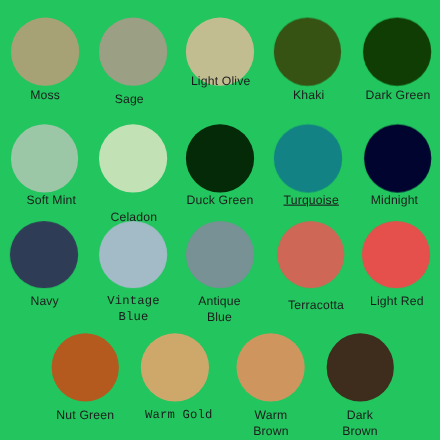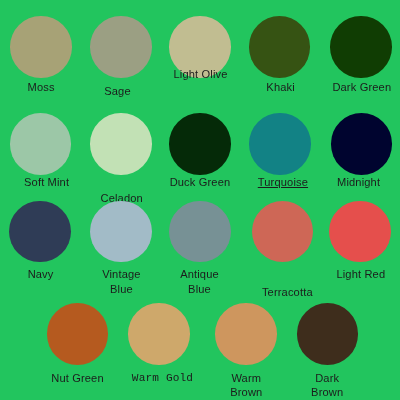--- a/index.html
+++ b/index.html
@@ -91,31 +91,31 @@
       <div class="swatch-label" style="left: -43px; width: 141.6px; top: 61.9px; color: rgb(28, 28, 28);">Midnight</div>
     </div>
   </div>
   <div class="swatch-row">
     <div class="swatch" style="left: 9.1px; top: 200.8px; width: 61.6px;">
       <div class="swatch-dot" style="width: 61.6px; height: 61.6px; background: rgb(47, 60, 86);"></div>
       <div class="swatch-label" style="left: -39.3px; width: 141.6px; top: 66.7px; color: rgb(28, 28, 28);">Navy</div>
     </div>
     <div class="swatch" style="left: 90.2px; top: 200.8px; width: 61.6px;">
       <div class="swatch-dot" style="width: 61.6px; height: 61.6px; background: rgb(162, 187, 199);"></div>
-      <div class="swatch-label" style="left: -39.6px; width: 141.6px; top: 66.7px; color: rgb(28, 28, 28);">Vintage
+      <div class="swatch-label" style="left: -39.6px; width: 141.6px; top: 66.7px; color: rgb(28, 28, 28); font-family: Liberation Mono, monospace;">Vintage
 Blue</div>
     </div>
     <div class="swatch" style="left: 169.2px; top: 200.8px; width: 61.6px;">
       <div class="swatch-dot" style="width: 61.6px; height: 61.6px; background: rgb(119, 145, 149);"></div>
       <div class="swatch-label" style="left: -40.5px; width: 141.6px; top: 66.7px; color: rgb(28, 28, 28);">Antique
 Blue</div>
     </div>
     <div class="swatch" style="left: 251.6px; top: 200.8px; width: 61.6px;">
       <div class="swatch-dot" style="width: 61.6px; height: 61.6px; background: rgb(206, 103, 86);"></div>
-      <div class="swatch-label" style="left: -35.1px; width: 141.6px; top: 84px; color: rgb(28, 28, 28); text-align: center;">Terracotta</div>
+      <div class="swatch-label" style="left: -35.1px; width: 141.6px; top: 70px; color: rgb(28, 28, 28); text-align: center;">Terracotta</div>
     </div>
     <div class="swatch" style="left: 329px; top: 200.8px; width: 61.6px;">
       <div class="swatch-dot" style="width: 61.6px; height: 61.6px; background: rgb(229, 79, 76);"></div>
       <div class="swatch-label" style="left: -39px; width: 141.6px; top: 66.7px; color: rgb(28, 28, 28);">Light Red</div>
     </div>
   </div>
   <div class="swatch-row">
     <div class="swatch" style="left: 46.5px; top: 303.2px; width: 61.6px;">
       <div class="swatch-dot" style="width: 61.6px; height: 61.6px; background: rgb(181, 90, 31);"></div>
       <div class="swatch-label" style="left: -39.8px; width: 141.6px; top: 67.7px; color: rgb(28, 28, 28);">Nut Green</div>

